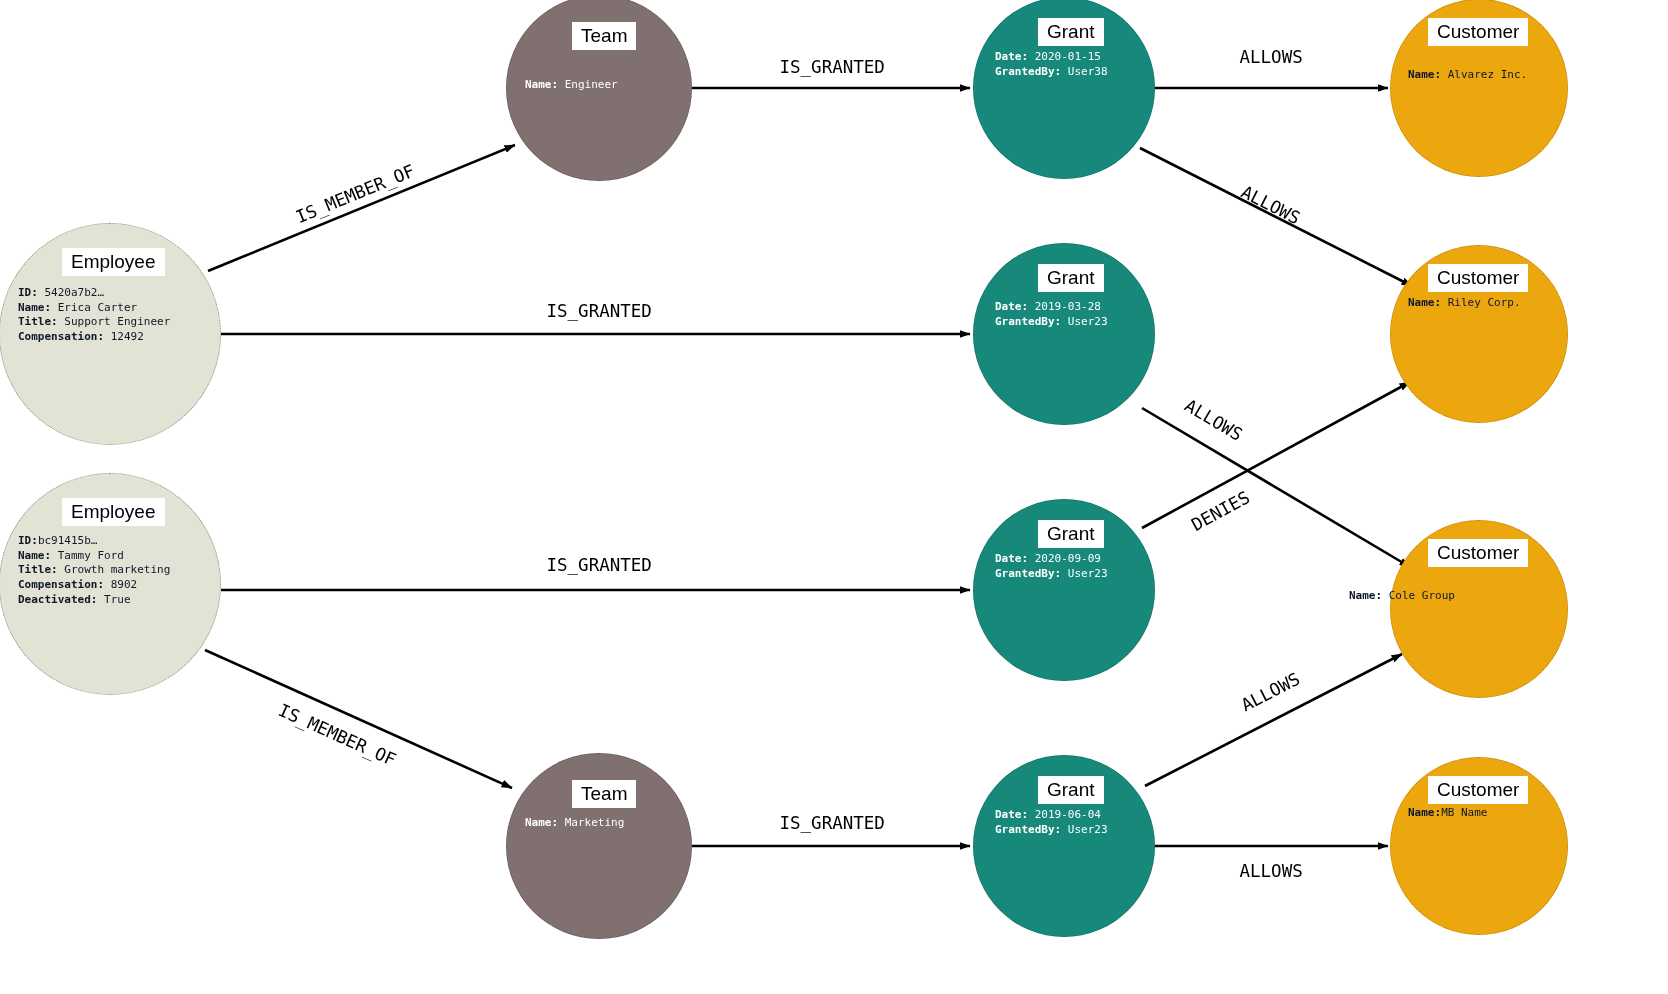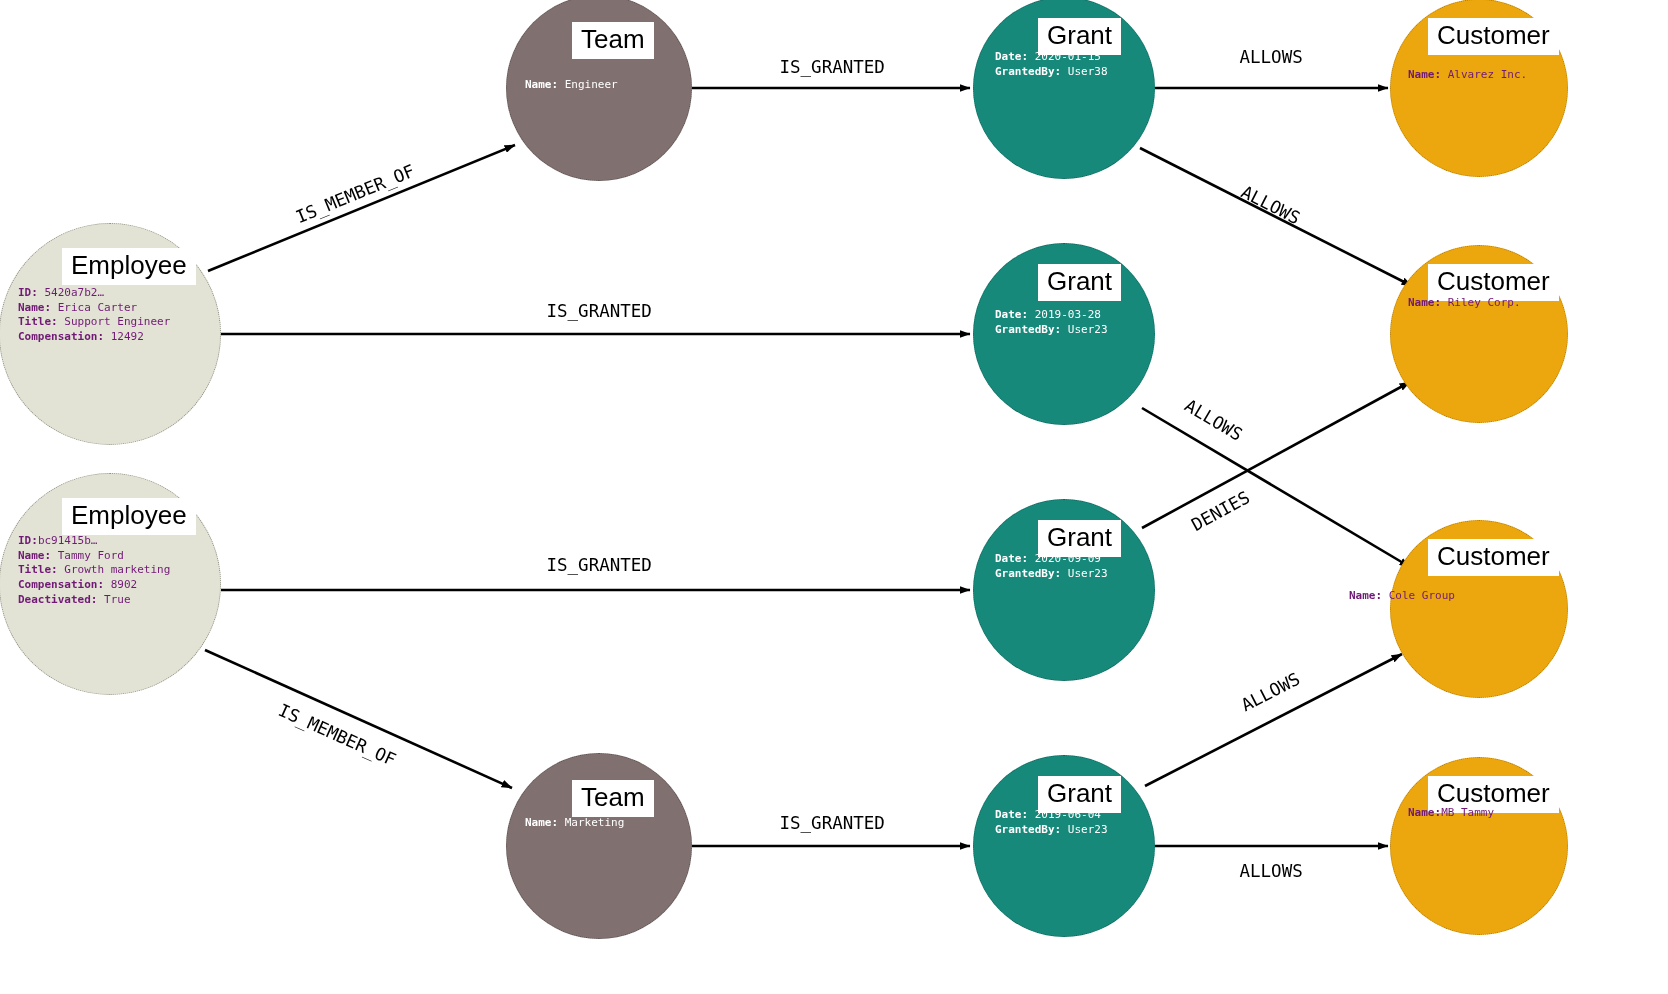--- a/index.html
+++ b/index.html
@@ -45,36 +45,36 @@
   }
   .node-customer {
     background: #eda70e;
     border: 1px dotted #b07c08;
   }
   .node-label {
     position: absolute;
     background: #ffffff;
     color: #000000;
     font-family: "Liberation Sans", sans-serif;
-    font-size: 26px;
+    font-size: 19px;
     line-height: 1.22;
     padding: 2px 9px 3px 9px;
     white-space: nowrap;
     box-sizing: border-box;
   }
   .node-props {
     position: absolute;
     font-family: "DejaVu Sans Mono", monospace;
     font-size: 11px;
     line-height: 1.33;
     white-space: pre-wrap;
     word-break: normal;
     box-sizing: border-box;
   }
-  .props-dark { color: #701a75; }
+  .props-dark { color: #0f172a; }
   .props-light { color: #ffffff; }
   .props-key { font-weight: bold; }
   .edge-label {
     position: absolute;
     font-family: "DejaVu Sans Mono", monospace;
     font-size: 17.5px;
     color: #000000;
     white-space: nowrap;
     transform-origin: center center;
     background: transparent;
@@ -118,39 +118,39 @@
       <div class="node-label" style="left: 572px; top: 22px;">Team</div>
       <div class="node-props props-light" style="left: 525px; top: 78px; width: 164px;"><span class="props-key">Name:</span><span class="props-value"> Engineer</span></div>
       <div class="node node-team" style="left: 506px; top: 753px; width: 186px; height: 186px;"></div>
       <div class="node-label" style="left: 572px; top: 780px;">Team</div>
       <div class="node-props props-light" style="left: 525px; top: 816px; width: 128px;"><span class="props-key">Name:</span><span class="props-value"> Marketing</span></div>
       <div class="node node-grant" style="left: 973px; top: -3px; width: 182px; height: 182px;"></div>
       <div class="node-label" style="left: 1038px; top: 18px;">Grant</div>
       <div class="node-props props-light" style="left: 995px; top: 50px; width: 150px;"><span class="props-key">Date:</span><span class="props-value"> 2020-01-15</span><br><span class="props-key">GrantedBy:</span><span class="props-value"> User38</span></div>
       <div class="node node-grant" style="left: 973px; top: 243px; width: 182px; height: 182px;"></div>
       <div class="node-label" style="left: 1038px; top: 264px;">Grant</div>
-      <div class="node-props props-light" style="left: 995px; top: 308px; width: 150px;"><span class="props-key">Date:</span><span class="props-value"> 2019-03-28</span><br><span class="props-key">GrantedBy:</span><span class="props-value"> User23</span></div>
+      <div class="node-props props-light" style="left: 995px; top: 300px; width: 150px;"><span class="props-key">Date:</span><span class="props-value"> 2019-03-28</span><br><span class="props-key">GrantedBy:</span><span class="props-value"> User23</span></div>
       <div class="node node-grant" style="left: 973px; top: 499px; width: 182px; height: 182px;"></div>
       <div class="node-label" style="left: 1038px; top: 520px;">Grant</div>
       <div class="node-props props-light" style="left: 995px; top: 552px; width: 150px;"><span class="props-key">Date:</span><span class="props-value"> 2020-09-09</span><br><span class="props-key">GrantedBy:</span><span class="props-value"> User23</span></div>
       <div class="node node-grant" style="left: 973px; top: 755px; width: 182px; height: 182px;"></div>
       <div class="node-label" style="left: 1038px; top: 776px;">Grant</div>
       <div class="node-props props-light" style="left: 995px; top: 808px; width: 150px;"><span class="props-key">Date:</span><span class="props-value"> 2019-06-04</span><br><span class="props-key">GrantedBy:</span><span class="props-value"> User23</span></div>
       <div class="node node-customer" style="left: 1390px; top: -1px; width: 178px; height: 178px;"></div>
       <div class="node-label" style="left: 1428px; top: 18px;">Customer</div>
       <div class="node-props props-dark" style="left: 1408px; top: 68px; width: 150px;"><span class="props-key">Name:</span><span class="props-value"> Alvarez Inc.</span></div>
       <div class="node node-customer" style="left: 1390px; top: 245px; width: 178px; height: 178px;"></div>
       <div class="node-label" style="left: 1428px; top: 264px;">Customer</div>
       <div class="node-props props-dark" style="left: 1408px; top: 296px; width: 150px;"><span class="props-key">Name:</span><span class="props-value"> Riley Corp.</span></div>
       <div class="node node-customer" style="left: 1390px; top: 520px; width: 178px; height: 178px;"></div>
       <div class="node-label" style="left: 1428px; top: 539px;">Customer</div>
       <div class="node-props props-dark" style="left: 1349px; top: 589px; width: 150px;"><span class="props-key">Name:</span><span class="props-value"> Cole Group</span></div>
       <div class="node node-customer" style="left: 1390px; top: 757px; width: 178px; height: 178px;"></div>
       <div class="node-label" style="left: 1428px; top: 776px;">Customer</div>
-      <div class="node-props props-dark" style="left: 1408px; top: 806px; width: 150px;"><span class="props-key">Name:</span><span class="props-value">MB Tammy</span></div>
+      <div class="node-props props-dark" style="left: 1408px; top: 806px; width: 150px;"><span class="props-key">Name:</span><span class="props-value">MB Name</span></div>
     </div>
   <div id="edge-label-layer">
       <div class="edge-label" style="left: 292px; top: 184px; transform: rotate(-22.3deg);">IS_MEMBER_OF</div>
       <div class="edge-label" style="left: 546.5px; top: 301px; transform: rotate(0deg);">IS_GRANTED</div>
       <div class="edge-label" style="left: 779.5px; top: 57px; transform: rotate(0deg);">IS_GRANTED</div>
       <div class="edge-label" style="left: 1239.5px; top: 47px; transform: rotate(0deg);">ALLOWS</div>
       <div class="edge-label" style="left: 1238.5px; top: 195px; transform: rotate(26.9deg);">ALLOWS</div>
       <div class="edge-label" style="left: 1181.5px; top: 410px; transform: rotate(30.7deg);">ALLOWS</div>
       <div class="edge-label" style="left: 546.5px; top: 555px; transform: rotate(0deg);">IS_GRANTED</div>
       <div class="edge-label" style="left: 1188.5px; top: 501px; transform: rotate(-28.6deg);">DENIES</div>

